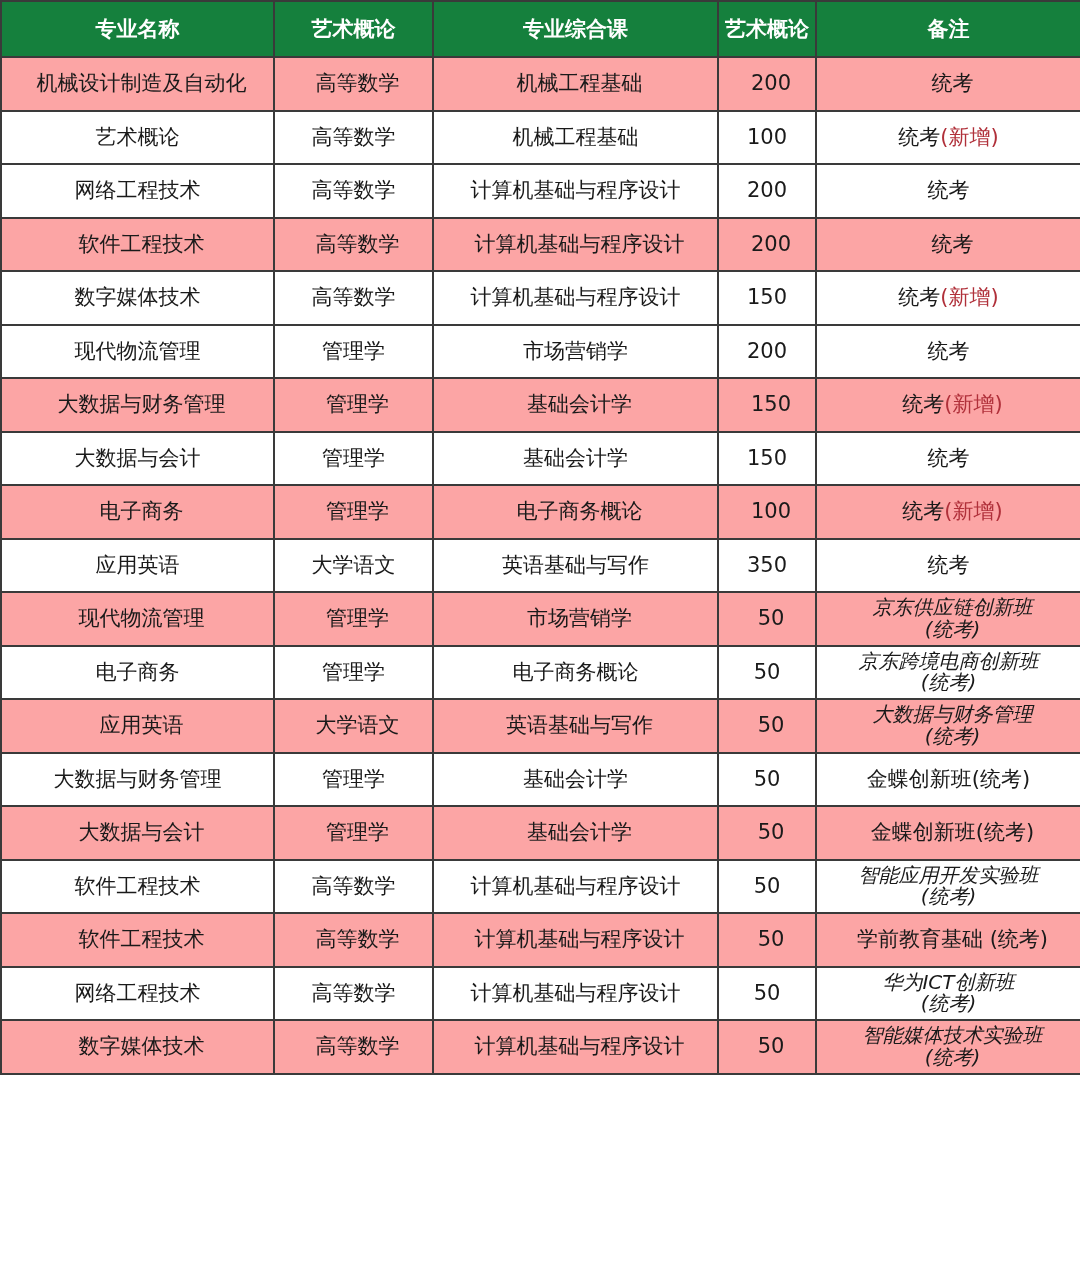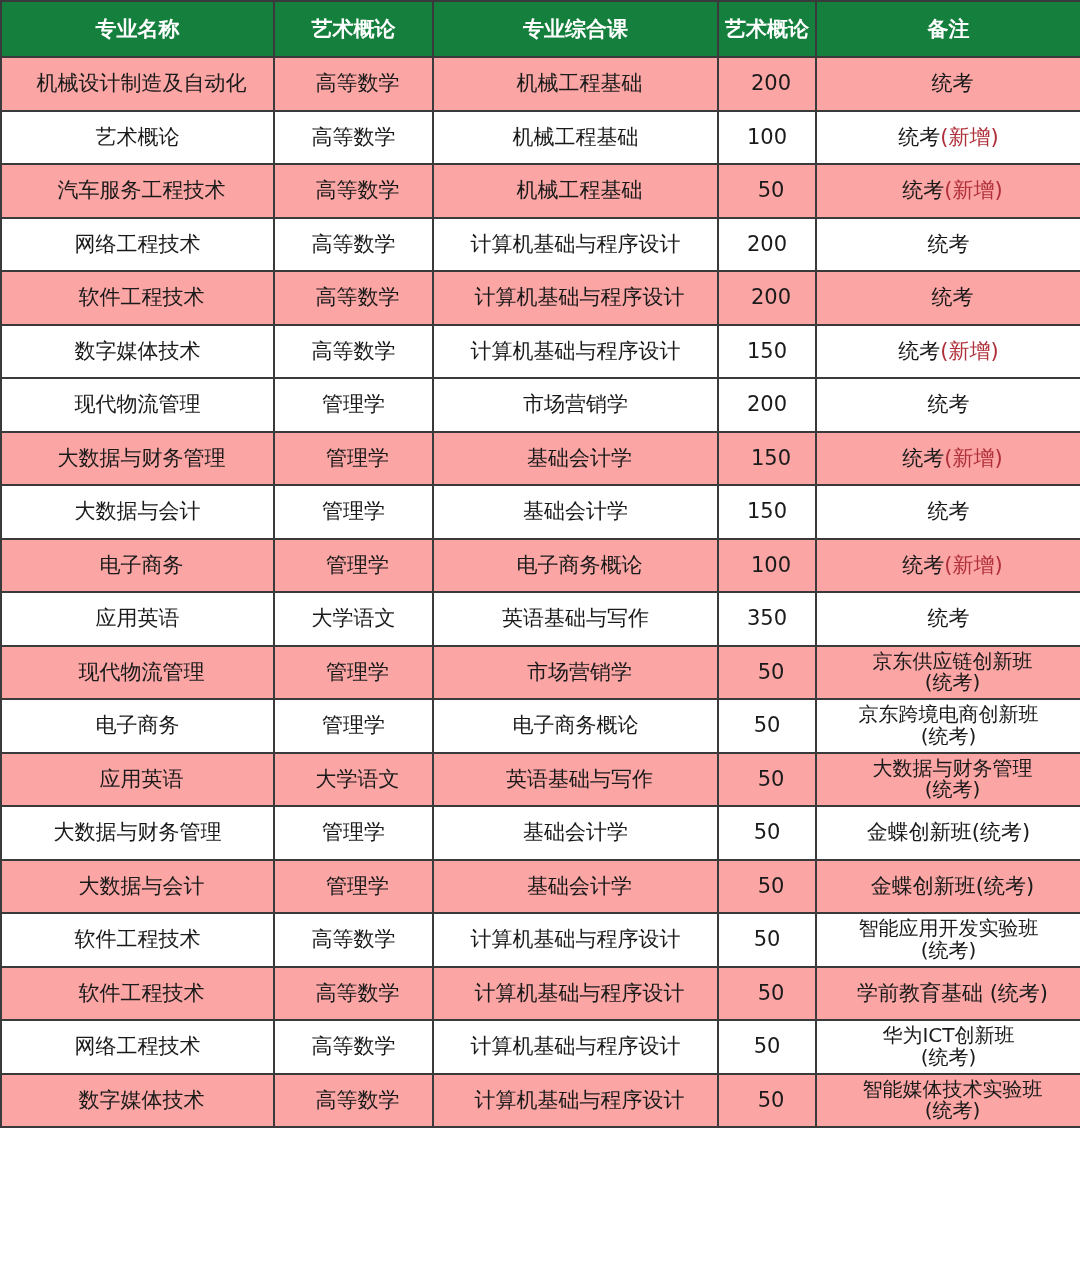--- a/index.html
+++ b/index.html
@@ -29,21 +29,21 @@
   td {
     height: 51.5px;
     border: 2px solid #3a3a3a;
     text-align: center;
     font-size: 21px;
     padding: 0 4px;
     line-height: 1.1;
   }
   tr.shade td { background: #fca5a5; padding-left: 12px; }
   tr.plain td { background: #ffffff; }
-  td.note-multi { font-size: 20px; line-height: 1.08; }
+  td.note-multi { font-size: 20px; line-height: 1.08; font-style: italic; }
   .new-tag { color: #b0303a; }
 </style>
 </head>
 <body>
 
 <table>
   <colgroup>
     <col class="c1">
       <col class="c2">
       <col class="c3">
@@ -65,27 +65,20 @@
         <td>高等数学</td>
         <td>机械工程基础</td>
         <td>200</td>
         <td><span>统考</span></td>
       </tr>
       <tr class="plain">
         <td>艺术概论</td>
         <td>高等数学</td>
         <td>机械工程基础</td>
         <td>100</td>
-        <td><span>统考</span><span class="new-tag">(新增)</span></td>
-      </tr>
-      <tr class="shade">
-        <td>汽车服务工程技术</td>
-        <td>高等数学</td>
-        <td>机械工程基础</td>
-        <td>50</td>
         <td><span>统考</span><span class="new-tag">(新增)</span></td>
       </tr>
       <tr class="plain">
         <td>网络工程技术</td>
         <td>高等数学</td>
         <td>计算机基础与程序设计</td>
         <td>200</td>
         <td><span>统考</span></td>
       </tr>
       <tr class="shade">

